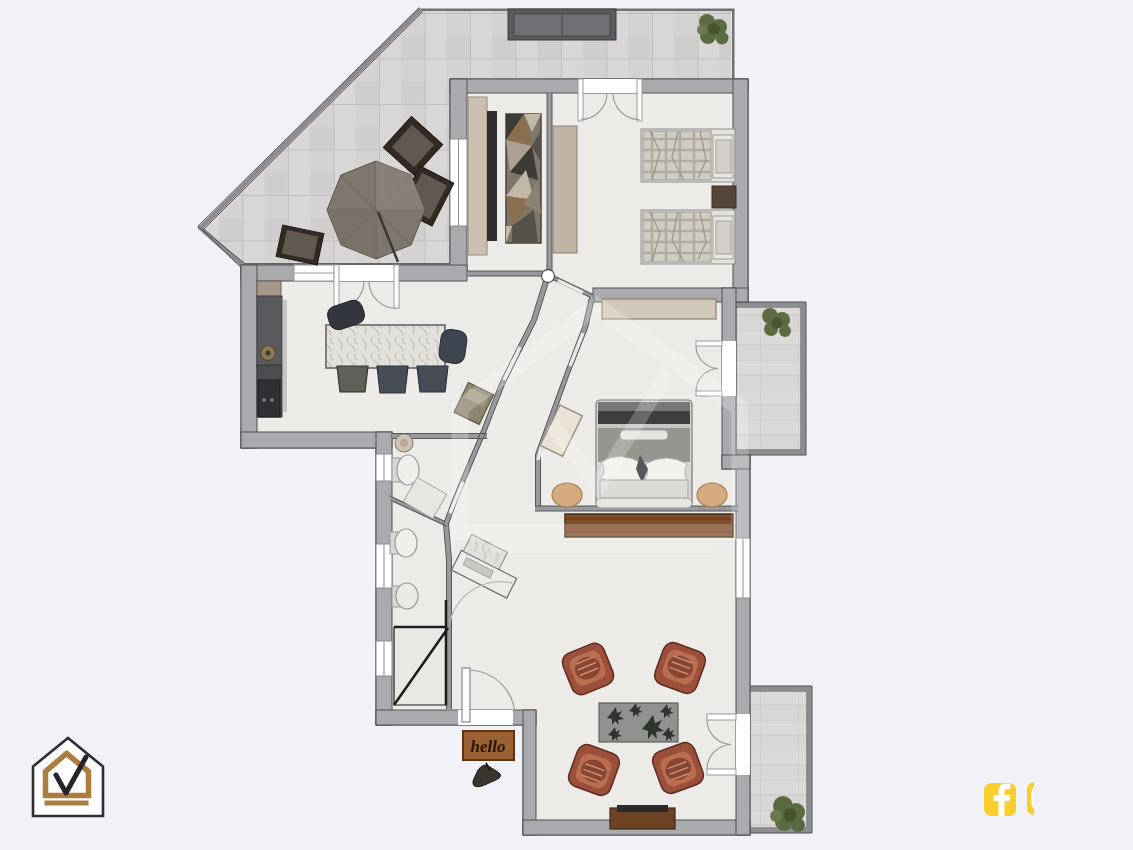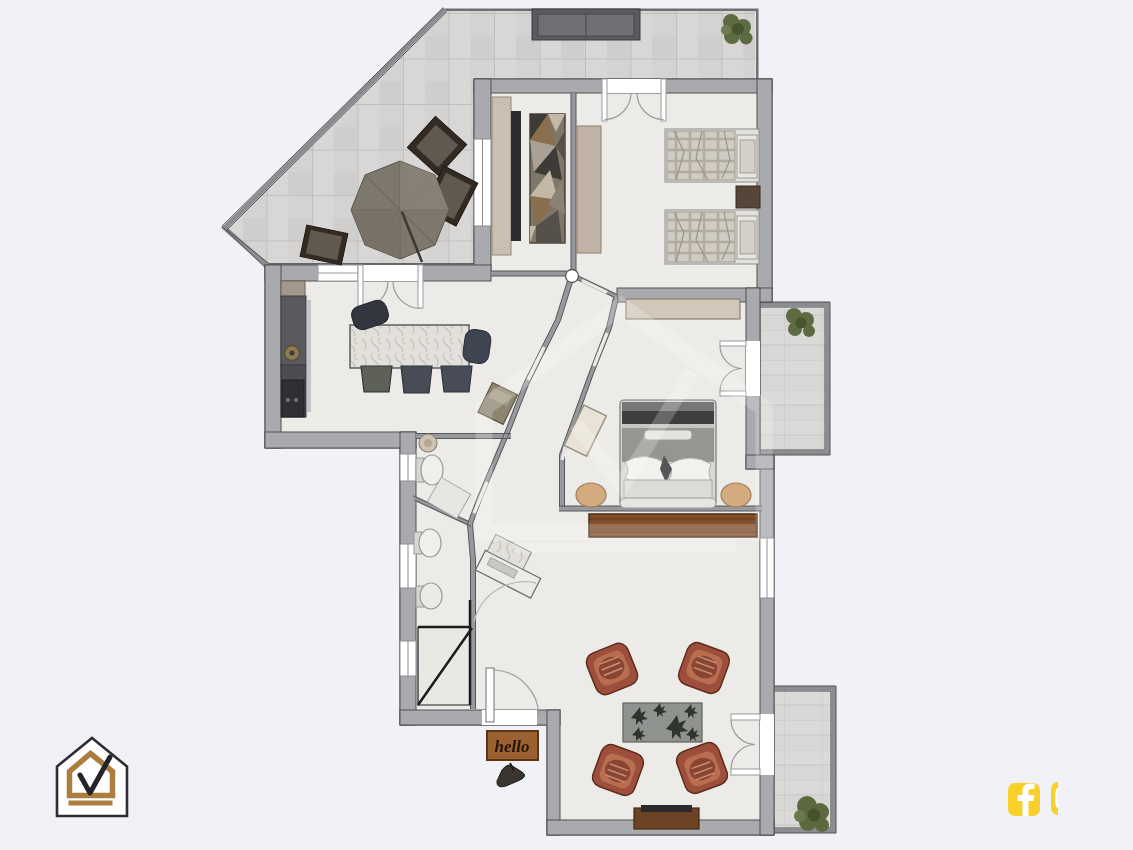--- a/index.html
+++ b/index.html
@@ -1,16 +1,16 @@
 <!DOCTYPE html>
 <html><head>
 <meta charset="utf-8">
 <style>
 html,body{margin:0;padding:0;background:#f1f2f7;font-family:"Liberation Sans",sans-serif;}
-#wrap{width:1034px;height:850px;position:relative;overflow:hidden;padding-left:24px;}
+#wrap{width:1034px;height:850px;position:relative;overflow:hidden;}
 </style>
 </head>
 <body>
 <div id="wrap">
 <svg width="1133" height="850" viewBox="0 0 1133 850">
 <defs>
 <pattern id="tiles" width="45.5" height="45.5" patternUnits="userSpaceOnUse" x="15" y="13">
   <rect width="45.5" height="45.5" fill="#d4d3d1"></rect>
   <rect width="22" height="45.5" fill="#d8d7d5"></rect>
   <rect x="22" y="23" width="23" height="22" fill="#cfcecc"></rect>

